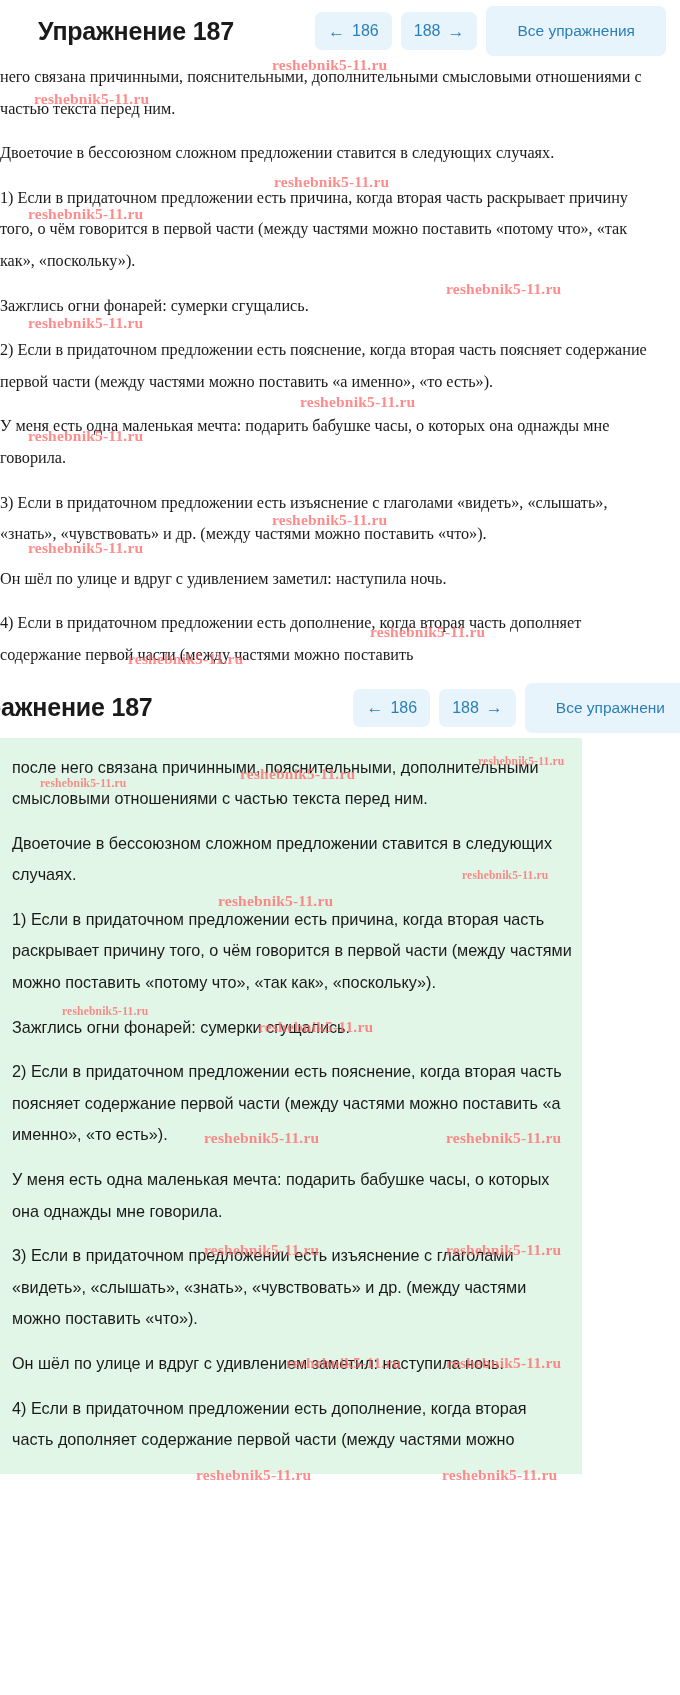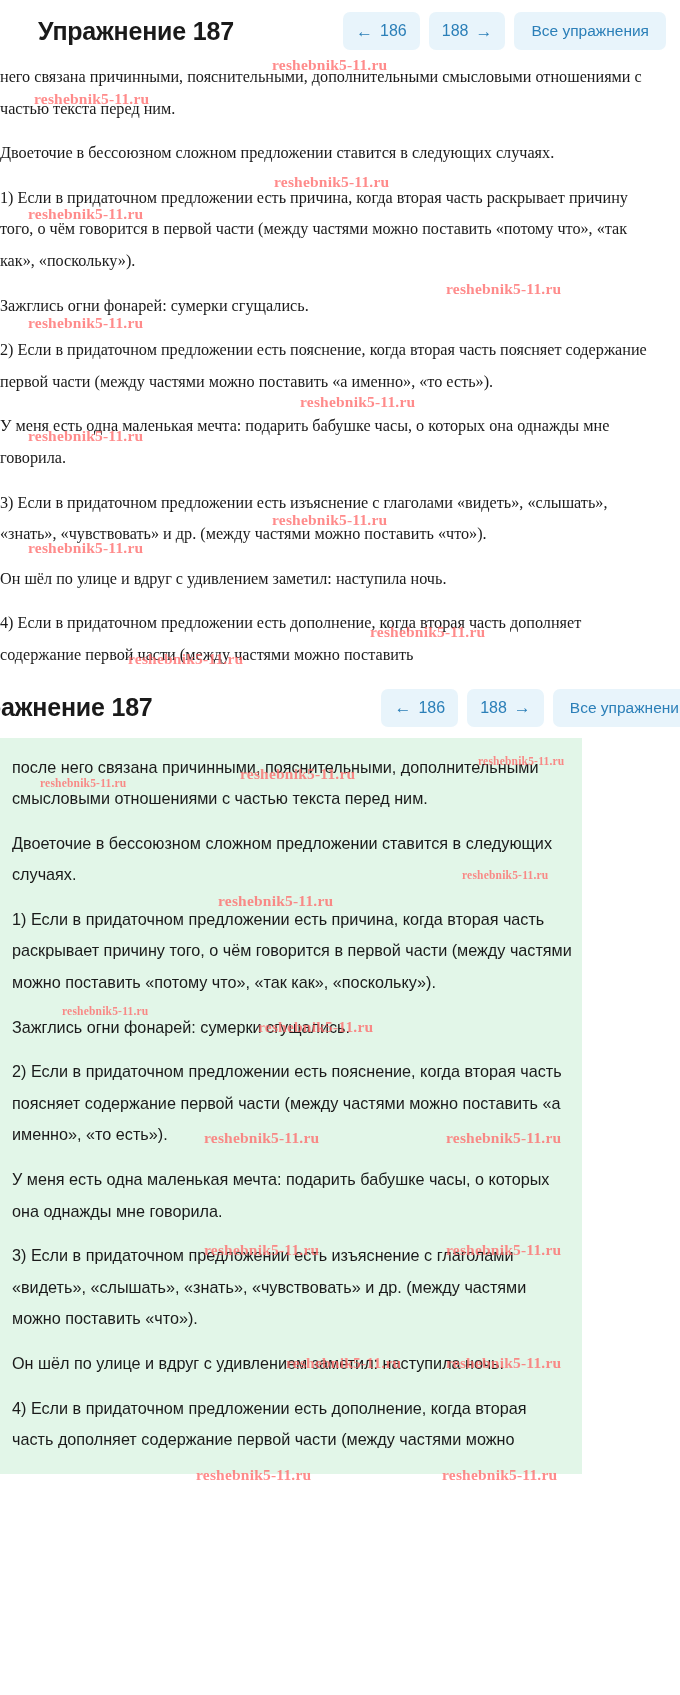--- a/index.html
+++ b/index.html
@@ -55,22 +55,22 @@
     cursor: pointer;
     white-space: nowrap;
     font-family: "Liberation Sans", sans-serif;
   }
   .nav-btn .arrow { font-size: 17px; line-height: 1; }
   .all-btn {
     background: #e8f4fb;
     color: #2b7fb8;
     border: none;
     border-radius: 7px;
-    height: 38px;
-    padding: 0 17px;
+    height: 50px;
+    padding: 0 31px;
     font-size: 15.5px;
     cursor: pointer;
     white-space: nowrap;
     font-family: "Liberation Sans", sans-serif;
   }
 
   
   .content {
     padding: 0 0 0 0;
     font-size: 16.2px;

